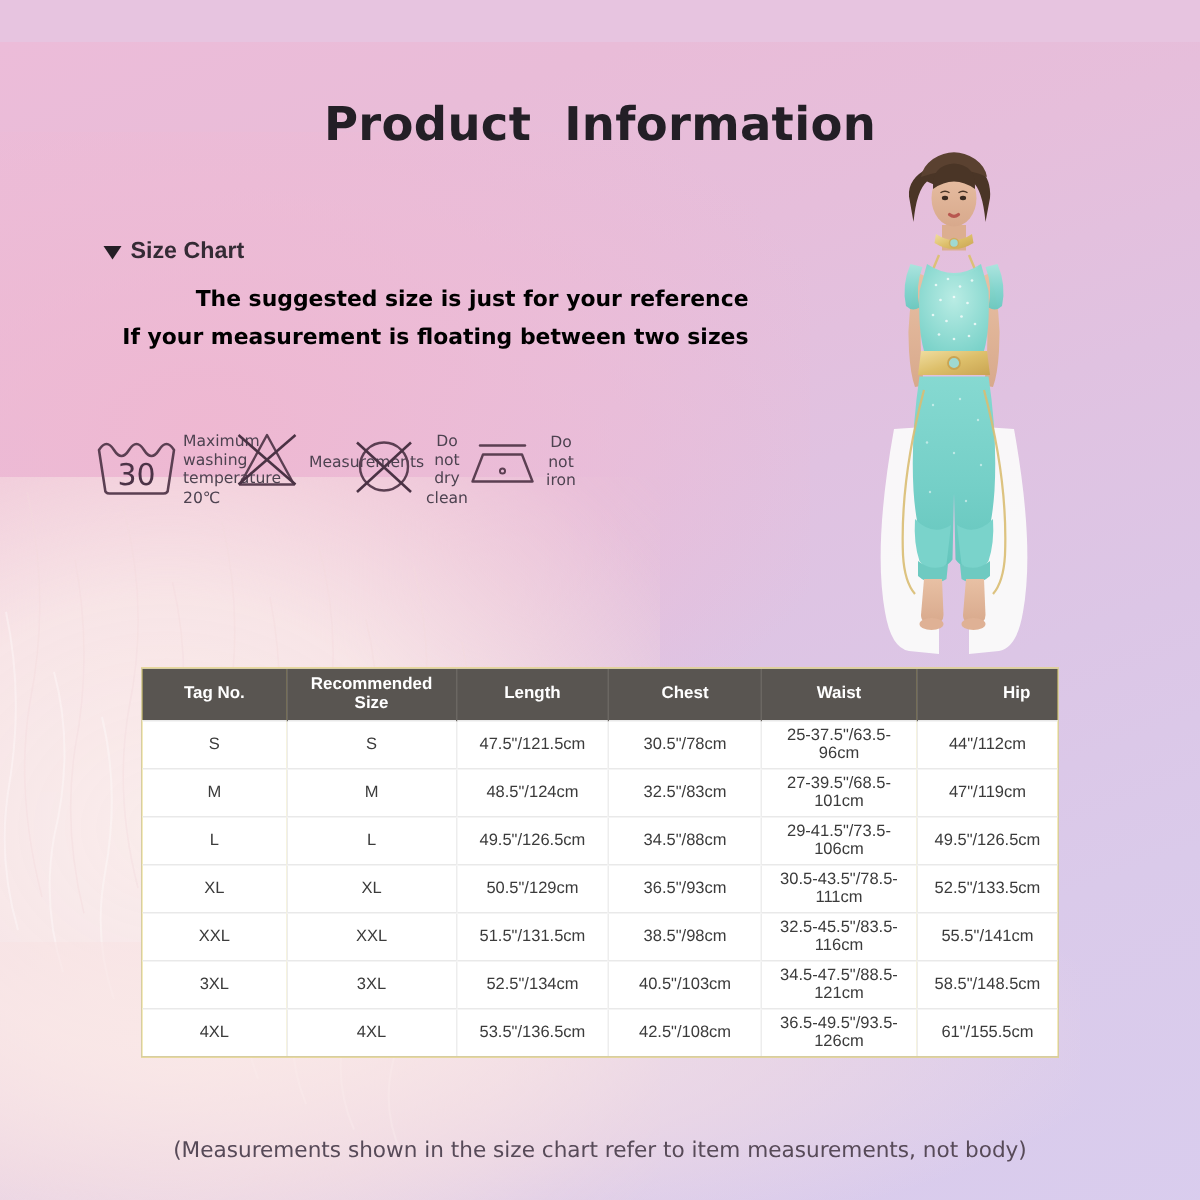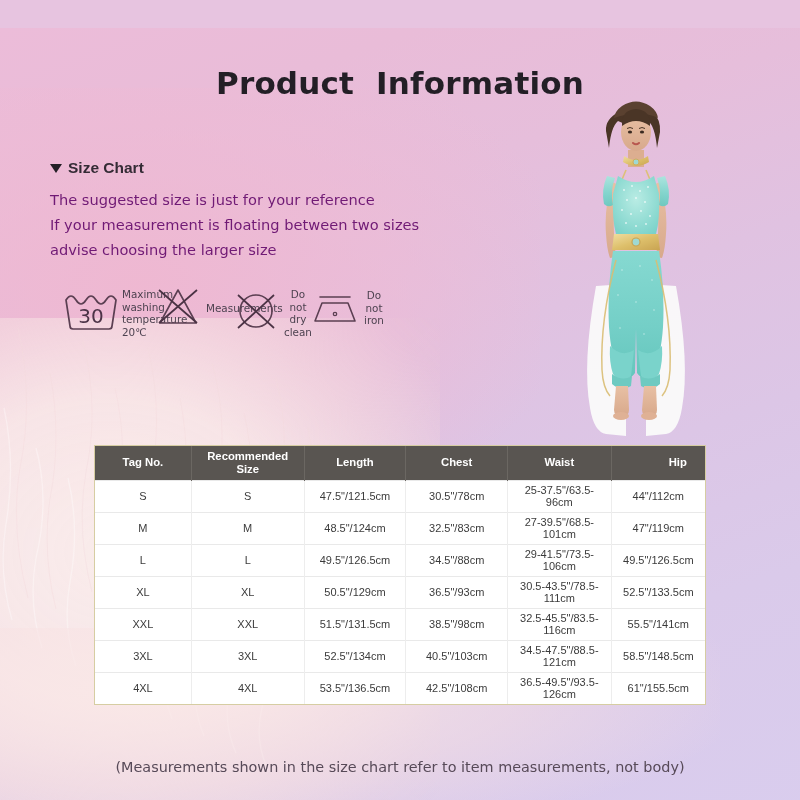--- a/index.html
+++ b/index.html
@@ -90,23 +90,24 @@
     font-size: 31px;
     font-weight: bold;
     letter-spacing: 0.2px;
     color: #231f26;
     white-space: pre;
   }
 
   
   .sizechart {
     position: absolute;
-    left: 50px;
+    left: 69px;
     top: 131px;
     width: 430px;
+    text-align: right;
   }
   .sizechart-head {
     display: flex;
     align-items: center;
     gap: 6px;
     font-size: 15.5px;
     font-weight: bold;
     color: #342b35;
     margin-bottom: 10px;
   }
@@ -114,22 +115,23 @@
     display: inline-block;
     width: 0; height: 0;
     border-left: 6.5px solid transparent;
     border-right: 6.5px solid transparent;
     border-top: 9px solid #241f26;
     margin-top: 1px;
   }
   .sizechart-lines {
     font-size: 14.6px;
     line-height: 25px;
-    color: #701a75;
+    color: #000000;
     font-family: "DejaVu Sans", sans-serif;
+    font-weight: bold;
   }
   .sizechart-lines div { white-space: nowrap; }
 
   
   .care-row {
     position: absolute;
     left: 60px;
     top: 256px;
     display: flex;
     align-items: flex-start;
@@ -269,21 +271,20 @@
   <div class="title">Product  Information</div>
 
   <div class="sizechart">
     <div class="sizechart-head">
       <span class="tri-down"></span>
       <span>Size Chart</span>
     </div>
     <div class="sizechart-lines">
       <div>The suggested size is just for your reference</div>
       <div>If your measurement is floating between two sizes</div>
-      <div>advise choosing the larger size</div>
     </div>
   </div>
 
   <div class="care-row">
 
     <div class="care-item wide first">
       <div class="care-glyph">
         <svg width="62" height="42" viewBox="0 0 62 42">
           <path d="M6 10 Q11 2 16 10 Q21 18 26 10 Q31 2 36 10 Q41 18 46 10 Q51 2 56 10
                    L52 36 Q52 39 49 39 L13 39 Q10 39 10 36 Z" fill="none" stroke="#5b3f52" stroke-width="1.7" stroke-linejoin="round"></path>

